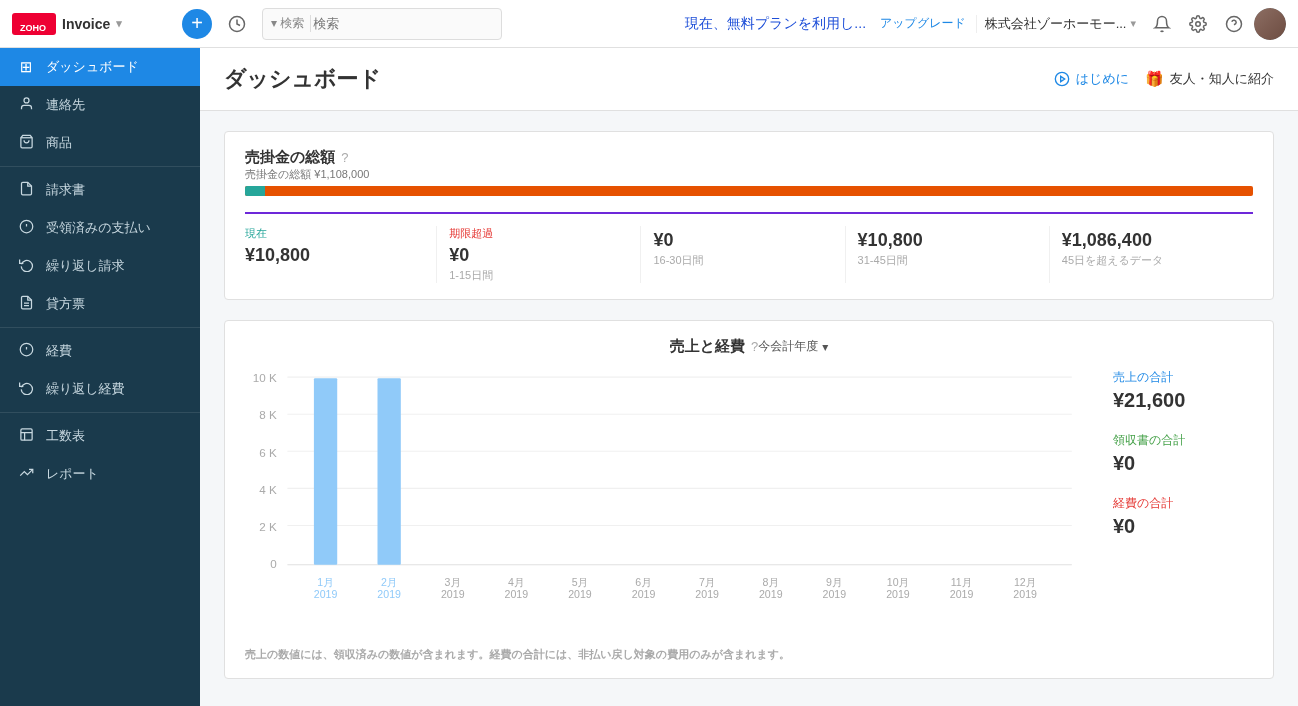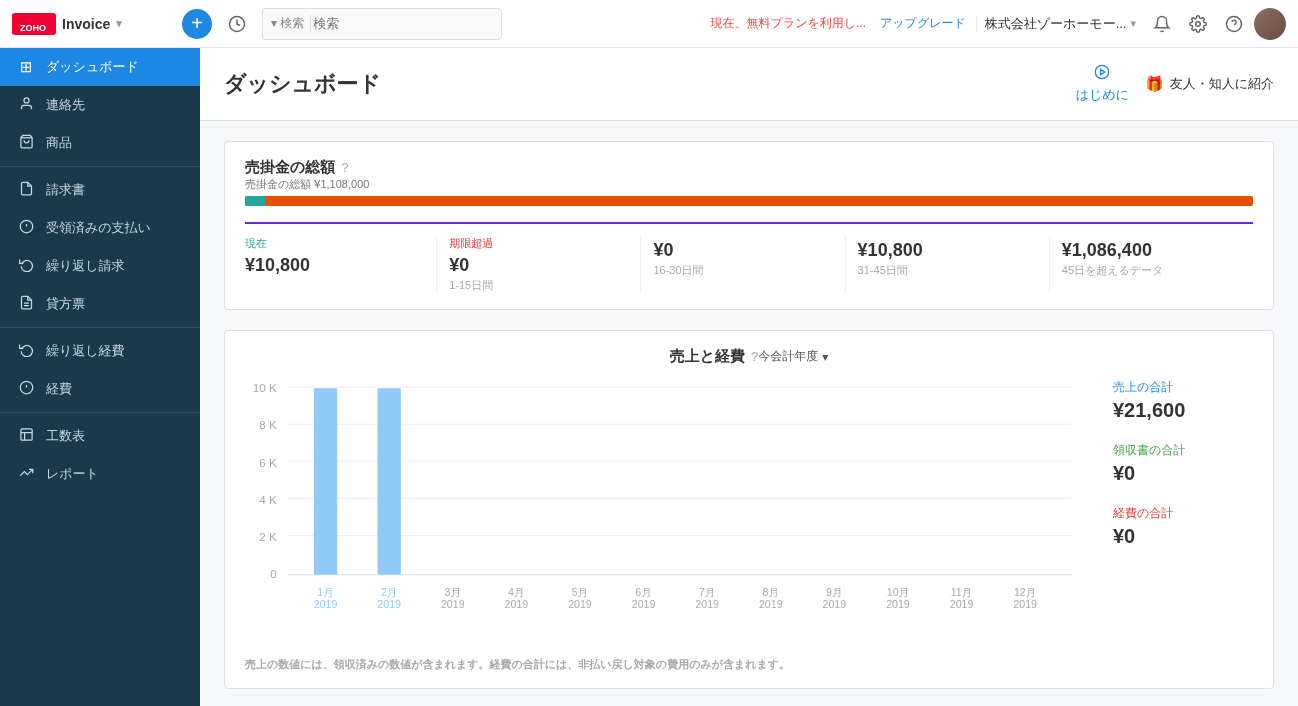--- a/index.html
+++ b/index.html
@@ -65,21 +65,21 @@
     }
     .topbar-search input {
       border: none; background: none; outline: none;
       font-size: 13px; color: #333; width: 180px;
     }
     .search-prefix {
       font-size: 12px; color: #888; border-right: 1px solid #ddd;
       padding-right: 6px; margin-right: 2px;
     }
     .topbar-spacer { flex: 1; }
-    .topbar-upgrade-text { color: #ef4444; font-size: 12px; }
+    .topbar-upgrade-text { color: #1d4ed8; font-size: 14px; }
     .topbar-upgrade-link { color: #1e88e5; font-size: 12px; text-decoration: none; cursor: pointer; margin-left: 4px; }
     .topbar-company {
       display: flex; align-items: center; gap: 4px;
       color: #333; font-size: 13px; cursor: pointer;
       border-left: 1px solid #eee; padding-left: 8px;
     }
     .topbar-icons { display: flex; align-items: center; gap: 4px; }
     .topbar-icon-btn {
       width: 32px; height: 32px;
       border-radius: 50%;
@@ -141,21 +141,21 @@
       padding: 16px 24px;
       display: flex;
       align-items: center;
       justify-content: space-between;
     }
     .main-title { font-size: 22px; font-weight: 600; color: #333; }
     .main-header-actions { display: flex; align-items: center; gap: 16px; }
     .btn-start {
       display: flex; align-items: center; gap: 6px;
       color: #1e88e5; cursor: pointer; font-size: 13px;
-      background: none; border: none; flex-direction: column;
+      background: none; border: none;
     }
     .btn-referral {
       display: flex; align-items: center; gap: 6px;
       color: #333; cursor: pointer; font-size: 13px;
       background: none; border: none;
     }
     .btn-referral-icon { color: #e91e63; font-size: 15px; }
 
     .content-body { padding: 20px 24px; }
 
@@ -336,35 +336,35 @@
             <line x1="16" y1="13" x2="8" y2="13"></line>
             <line x1="16" y1="17" x2="8" y2="17"></line>
           </svg>
       </span>
       <span>貸方票</span>
     </div>
     <div class="sidebar-divider"></div>
     <div class="sidebar-item">
       <span class="icon">
         <svg width="15" height="15" viewBox="0 0 24 24" fill="none" stroke="#c8d8e0" stroke-width="2">
-            <polyline points="1 4 1 10 7 10"></polyline>
-            <path d="M3.51 15a9 9 0 1 0 .49-3.5"></path>
-          </svg>
-      </span>
-      <span>繰り返し経費</span>
-    </div>
-    <div class="sidebar-item">
-      <span class="icon">
-        <svg width="15" height="15" viewBox="0 0 24 24" fill="none" stroke="#c8d8e0" stroke-width="2">
             <circle cx="12" cy="12" r="10"></circle>
             <line x1="12" y1="8" x2="12" y2="12"></line>
             <line x1="12" y1="16" x2="12.01" y2="16"></line>
           </svg>
       </span>
       <span>経費</span>
+    </div>
+    <div class="sidebar-item">
+      <span class="icon">
+        <svg width="15" height="15" viewBox="0 0 24 24" fill="none" stroke="#c8d8e0" stroke-width="2">
+            <polyline points="1 4 1 10 7 10"></polyline>
+            <path d="M3.51 15a9 9 0 1 0 .49-3.5"></path>
+          </svg>
+      </span>
+      <span>繰り返し経費</span>
     </div>
     <div class="sidebar-divider"></div>
     <div class="sidebar-item">
       <span class="icon">
         <svg width="15" height="15" viewBox="0 0 24 24" fill="none" stroke="#c8d8e0" stroke-width="2">
             <rect x="3" y="3" width="18" height="18" rx="2"></rect>
             <path d="M3 9h18"></path>
             <path d="M9 21V9"></path>
           </svg>
       </span>

